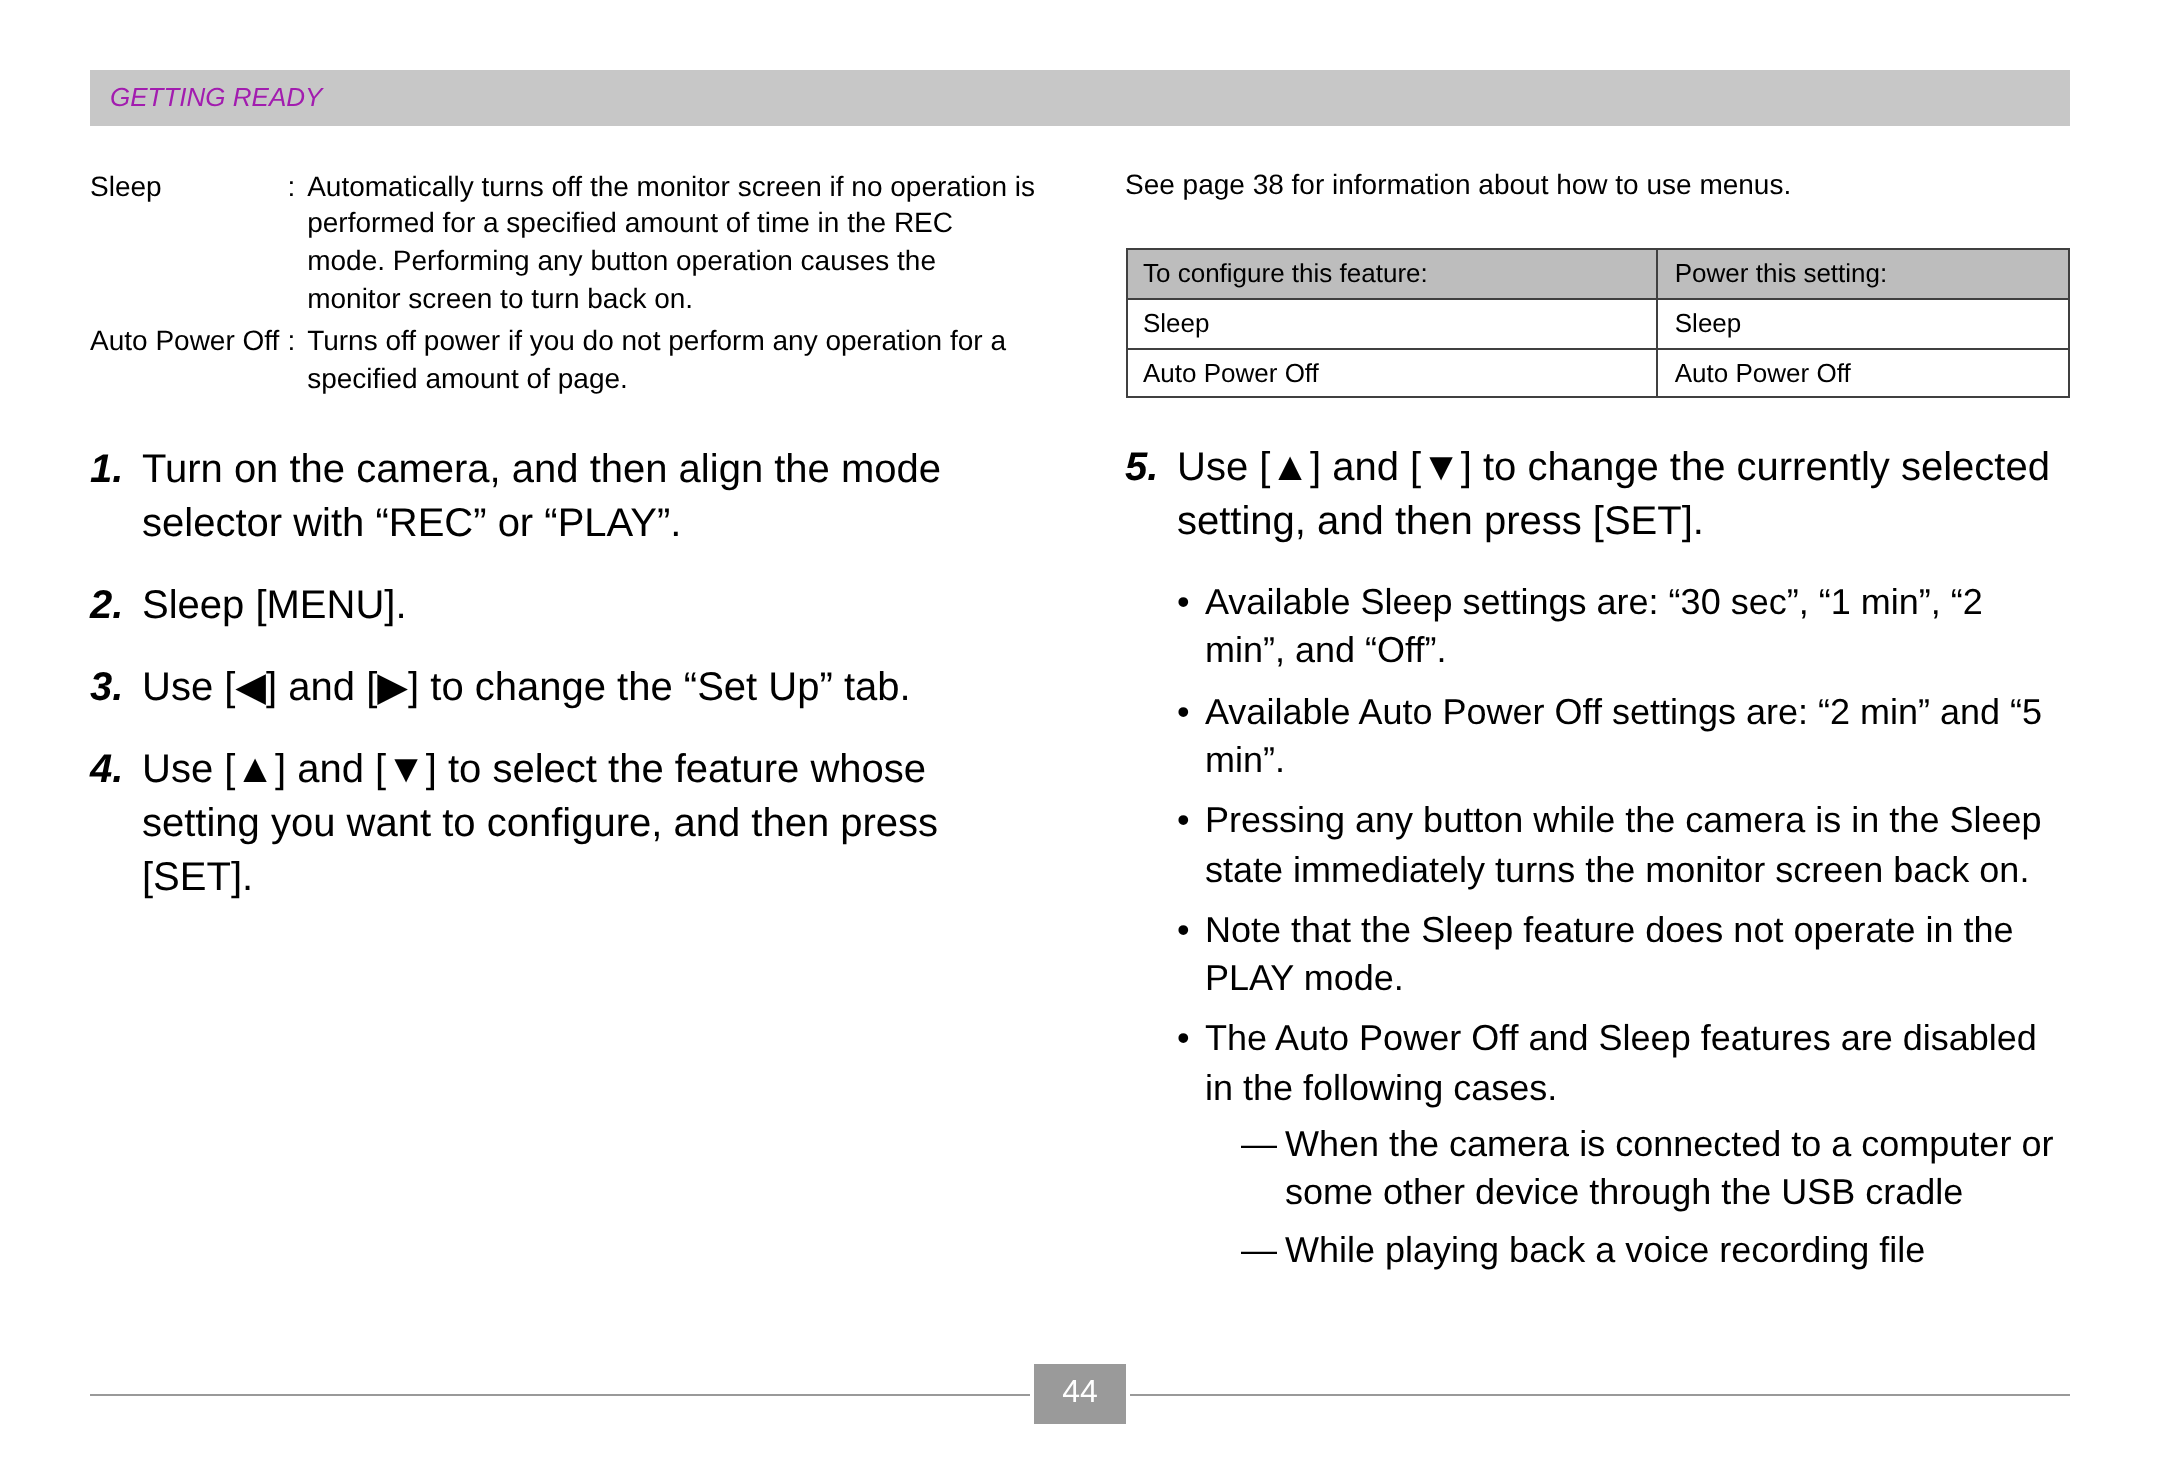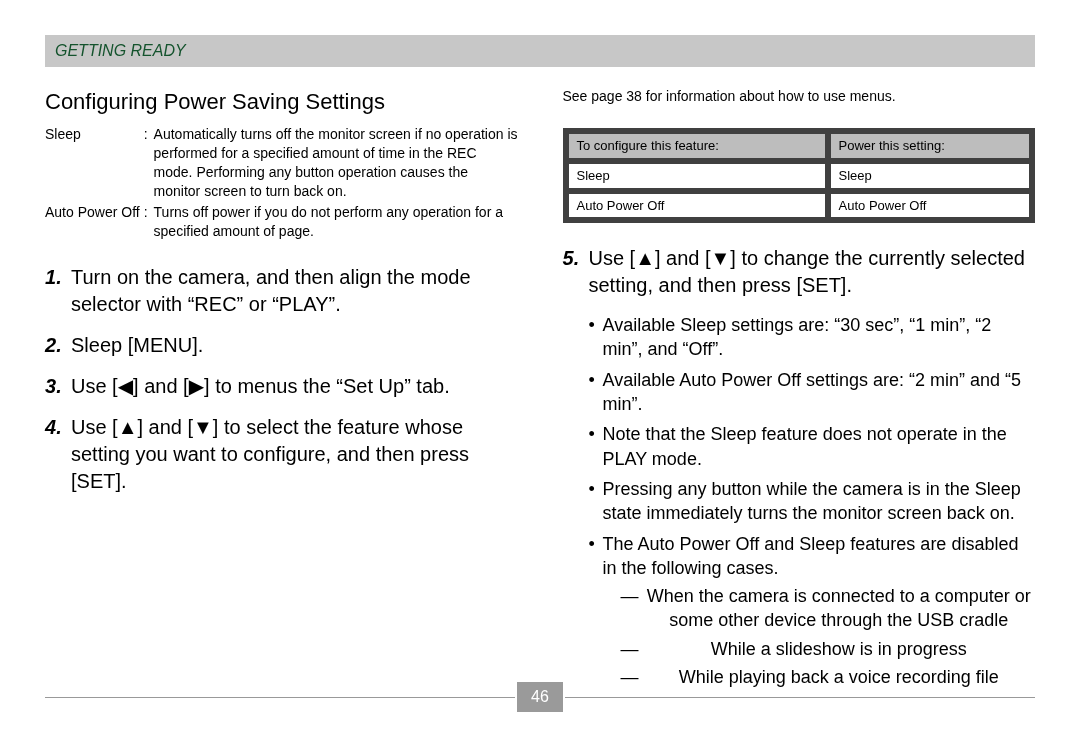--- a/index.html
+++ b/index.html
@@ -12,23 +12,23 @@
       background: #fff;
       width: 1080px;
       height: 730px;
       padding: 35px 45px 0 45px;
       color: #000;
       line-height: 1.35;
     }
     .header-band {
       background: #c7c7c7;
       padding: 5px 10px;
-      font-size: 16px;
+      font-size: 13px;
       font-style: italic;
-      color: #14532d;
+      color: #a21caf;
       margin-bottom: 20px;
     }
     .columns {
       display: flex;
       gap: 45px;
     }
     .col {
       flex: 1;
       min-width: 0;
     }
@@ -82,21 +82,21 @@
       font-size: 14px;
       margin-bottom: 23px;
     }
     table.settings {
       border-collapse: collapse;
       width: 100%;
       font-size: 13px;
       margin-bottom: 22px;
     }
     table.settings th, table.settings td {
-      border: 6px solid #404040;
+      border: 1px solid #404040;
       padding: 3px 8px;
       text-align: left;
       font-weight: normal;
     }
     table.settings th {
       background: #bdbdbd;
     }
     ul.bullets {
       list-style: none;
       font-size: 18px;
@@ -109,21 +109,20 @@
     }
     ul.bullets > li::before {
       content: "•";
       position: absolute;
       left: 0;
     }
     ul.dashlist {
       list-style: none;
       padding-left: 18px;
       margin-top: 4px;
-      text-align: center;
     }
     ul.dashlist > li {
       position: relative;
       padding-left: 22px;
       margin-bottom: 4px;
     }
     ul.dashlist > li::before {
       content: "—";
       position: absolute;
       left: 0;
@@ -154,41 +153,40 @@
 </head>
 <body>
 
 <div class="header-band">
   <span>GETTING READY</span>
 </div>
 
 <div class="columns">
 
   <div class="col">
-    <h1 class="section-title">Configuring Power Saving Settings</h1>
 
     <table class="def-table">
       <tbody>
           <tr>
         <td class="term">Sleep</td>
         <td class="term">:</td>
         <td class="desc">Automatically turns off the monitor screen if no operation is performed for a specified amount of time in the REC mode. Performing any button operation causes the monitor screen to turn back on.</td>
       </tr>
       <tr>
         <td class="term">Auto Power Off</td>
         <td class="term">:</td>
         <td class="desc">Turns off power if you do not perform any operation for a specified amount of page.</td>
       </tr>
     </tbody>
       </table>
 
     <ol class="steps">
       <li><span class="step-text">Turn on the camera, and then align the mode selector with “REC” or “PLAY”.</span></li>
       <li><span class="step-text">Sleep [MENU].</span></li>
-      <li><span class="step-text">Use [◀] and [▶] to menus the “Set Up” tab.</span></li>
+      <li><span class="step-text">Use [◀] and [▶] to change the “Set Up” tab.</span></li>
       <li><span class="step-text">Use [▲] and [▼] to select the feature whose setting you want to configure, and then press [SET].</span></li>
     </ol>
   </div>
 
   <div class="col">
     <p class="cross-ref">See page 38 for information about how to use menus.</p>
 
     <table class="settings">
       <tbody>
           <tr>
@@ -206,33 +204,32 @@
     </tbody>
       </table>
 
     <ol class="steps" start="5" style="counter-reset: step 4;">
       <li><span class="step-text">Use [▲] and [▼] to change the currently selected setting, and then press [SET].</span></li>
     </ol>
 
     <ul class="bullets">
       <li><span>Available Sleep settings are: “30 sec”, “1 min”, “2 min”, and “Off”.</span></li>
       <li><span>Available Auto Power Off settings are: “2 min” and “5 min”.</span></li>
+      <li><span>Pressing any button while the camera is in the Sleep state immediately turns the monitor screen back on.</span></li>
       <li><span>Note that the Sleep feature does not operate in the PLAY mode.</span></li>
-      <li><span>Pressing any button while the camera is in the Sleep state immediately turns the monitor screen back on.</span></li>
       <li>
         <span>The Auto Power Off and Sleep features are disabled in the following cases.</span>
         <ul class="dashlist">
           <li><span>When the camera is connected to a computer or some other device through the USB cradle</span></li>
-          <li><span>While a slideshow is in progress</span></li>
           <li><span>While playing back a voice recording file</span></li>
         </ul>
       </li>
     </ul>
   </div>
 </div>
 
 <div class="page-footer">
   <div class="page-number-wrap">
     <div class="rule"></div>
-    <div class="page-number">46</div>
+    <div class="page-number">44</div>
     <div class="rule"></div>
   </div>
 </div>
 
 </body></html>

